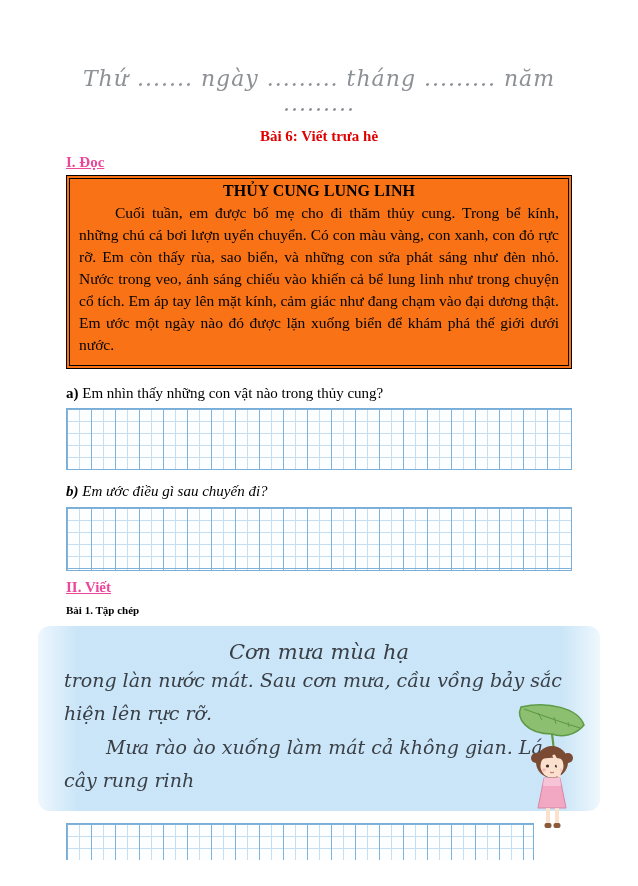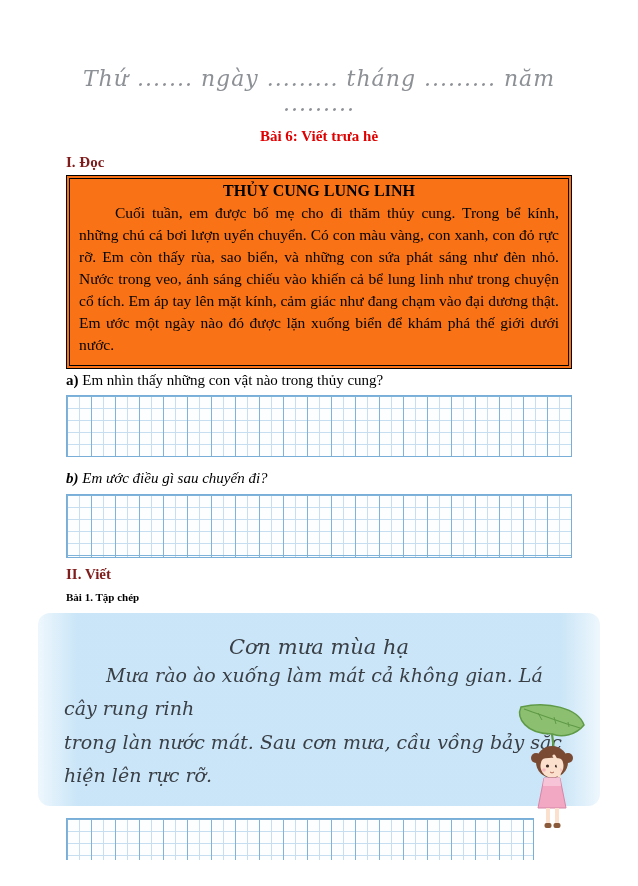--- a/index.html
+++ b/index.html
@@ -32,21 +32,22 @@
     margin-top: 12px;
     text-align: center;
     font-weight: bold;
     font-size: 15px;
     color: #e00000;
   }
   .section-heading {
     margin-top: 9px;
     font-weight: bold;
     font-size: 15px;
-    color: #7f1d1d;
+    color: #ec4899;
+    text-decoration: underline;
   }
   .reading-box {
     margin-top: 4px;
     border: 4px double #000000;
     padding: 3px 9px 9px 9px;
     background: #f97316;
   }
   .reading-title {
     text-align: center;
     font-weight: bold;
@@ -61,21 +62,21 @@
     text-indent: 36px;
     color: #000000;
   }
   .questions-label {
     margin-top: 7px;
     font-weight: bold;
     font-size: 15px;
     color: #000000;
   }
   .question {
-    margin-top: 3px;
+    margin-top: 16px;
     font-size: 15px;
     color: #000000;
   }
   .question .qlabel { font-weight: bold; }
   .olygrid {
     margin-top: 6px;
     border: 1px solid #79aed8;
     background-color: #fdfeff;
     background-image:
       linear-gradient(to right,  #7fb3d9 1px, transparent 1px),
@@ -90,21 +91,21 @@
   .q-b { margin-top: 13px; font-style: italic; }
   .heading-write { margin-top: 8px; }
   .exercise-label {
     margin-top: 8px;
     font-weight: bold;
     font-size: 11px;
     color: #000000;
   }
   .copy-band {
     margin: 10px -28px 0 -28px;
-    padding: 22px 26px 14px 26px;
+    padding: 14px 26px 14px 26px;
     border-radius: 12px;
     background: linear-gradient(90deg,
       rgba(207,232,248,0.35) 0%,
       rgba(199,228,247,0.95) 7%,
       rgba(199,228,247,0.95) 93%,
       rgba(207,232,248,0.35) 100%);
   }
   .copy-title {
     text-align: center;
     font-family: "DejaVu Serif", serif;
@@ -159,22 +160,22 @@
     </div>
 
     <div class="olygrid grid-b"></div>
 
     <div class="section-heading heading-write">II. Viết</div>
 
     <div class="exercise-label">Bài 1. Tập chép</div>
 
     <div class="copy-band">
       <div class="copy-title">Cơn mưa mùa hạ</div>
+      <div class="copy-line">trong làn nước mát. Sau cơn mưa, cầu vồng bảy sắc hiện lên rực rỡ.</div>
       <div class="copy-line first">Mưa rào ào xuống làm mát cả không gian. Lá cây rung rinh</div>
-      <div class="copy-line">trong làn nước mát. Sau cơn mưa, cầu vồng bảy sắc hiện lên rực rỡ.</div>
     </div>
 
     <div class="olygrid grid-c"></div>
 
   </div>
 
   <svg class="illustration" viewBox="0 0 76 140" xmlns="http://www.w3.org/2000/svg">
 
     <path d="M38 34 C 12 34, 2 18, 7 7 C 34 1, 64 8, 70 25 C 62 35, 48 38, 38 34 Z" fill="#8cc070" stroke="#5f9a47" stroke-width="1.5"></path>
     <path d="M10 9 C 30 16, 52 24, 66 28" fill="none" stroke="#5f9a47" stroke-width="1.2"></path>

